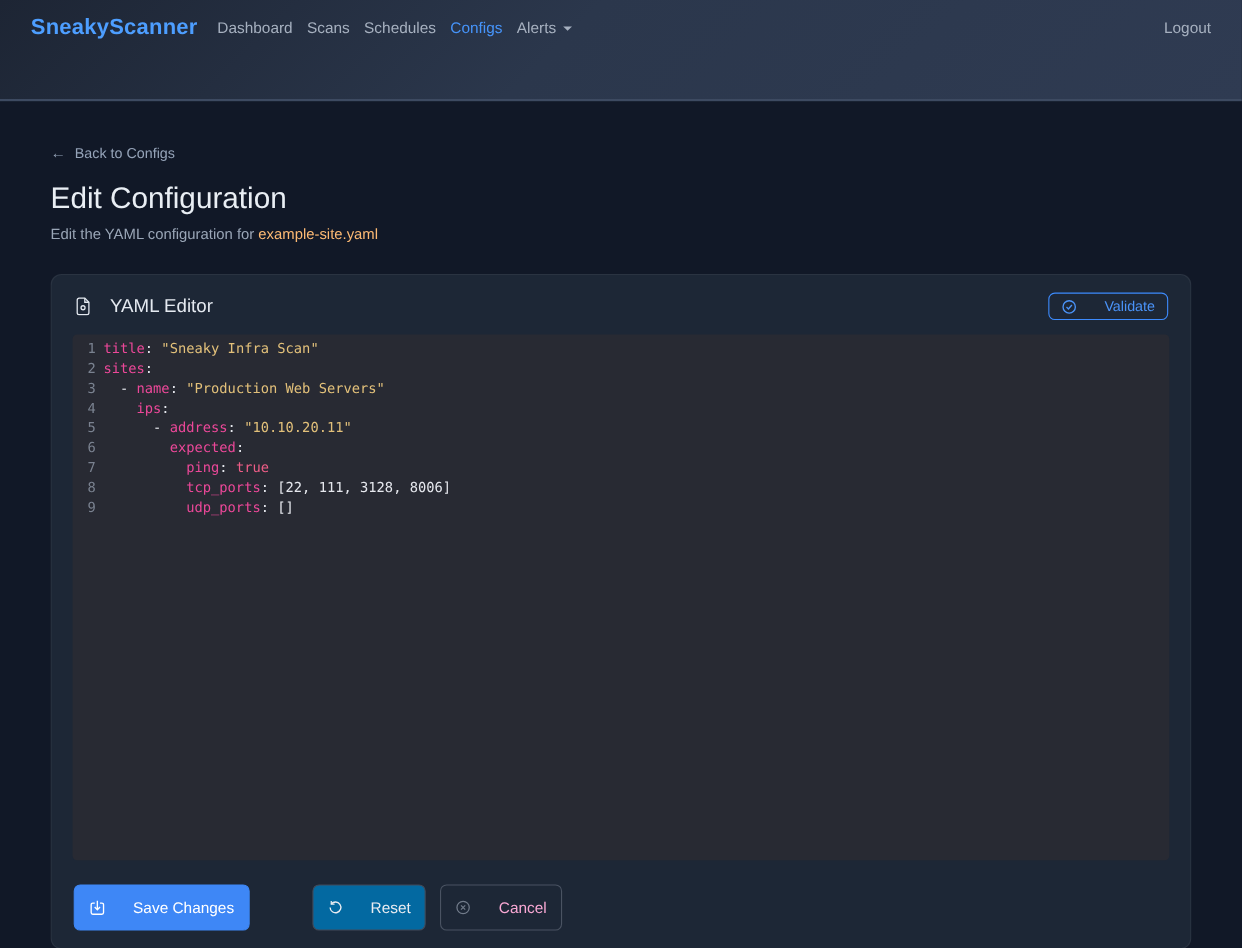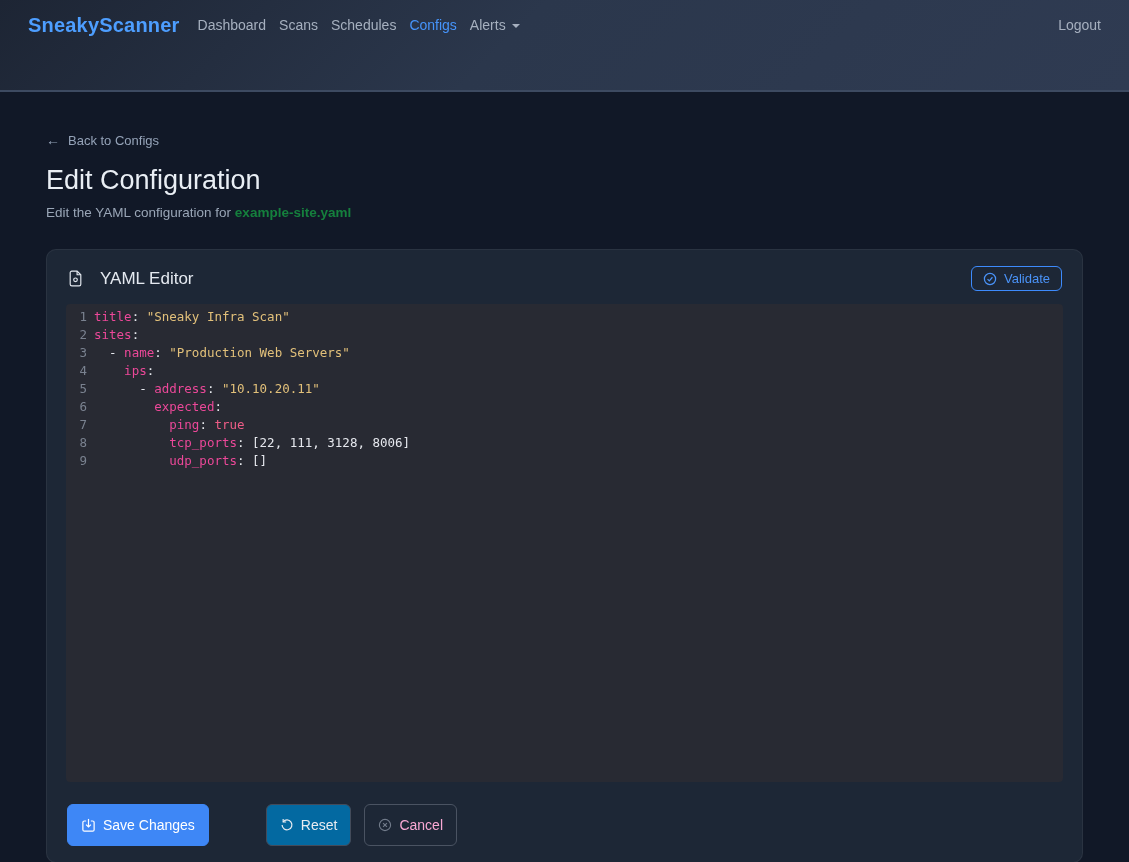--- a/index.html
+++ b/index.html
@@ -37,40 +37,40 @@
 
   
   .main { max-width: 1037px; margin: 0 auto; padding-top: 39px; }
   .back-link {
     display: inline-flex; align-items: center; gap: 8px;
     font-size: 13px; color: #95a3b8; text-decoration: none; cursor: pointer;
   }
   .back-arrow { font-size: 14px; line-height: 1; }
   h1.page-title { margin: 16px 0 0; font-size: 27px; font-weight: 400; color: #e9eef4; }
   .subtitle { margin-top: 9px; font-size: 13.5px; color: #9aa6b7; }
-  .subtitle b { color: #15803d; font-weight: 700; text-align: center; }
+  .subtitle b { color: #fdba74; font-weight: 400; text-align: center; }
 
   
   .card {
     margin-top: 29px;
     background: #1d2736;
     border: 1px solid rgba(255,255,255,0.06);
     border-radius: 10px;
   }
   .card-header {
     display: flex; align-items: center; justify-content: space-between;
     padding: 16px 20px 13px 20px;
   }
   .card-title {
     display: inline-flex; align-items: center; gap: 16px;
     font-size: 17px; color: #e4e9f0;
   }
   .card-title svg { display: block; }
   .btn {
-    display: inline-flex; align-items: center; gap: 7px;
+    display: inline-flex; align-items: center; gap: 25px;
     border-radius: 6px; cursor: pointer;
     font-family: "Liberation Sans", sans-serif;
   }
   .btn svg { display: block; }
   .btn-validate {
     font-size: 13px; padding: 4px 11px;
     color: #4a93f8; background: transparent; border: 1px solid #3d8bfd;
   }
 
   

